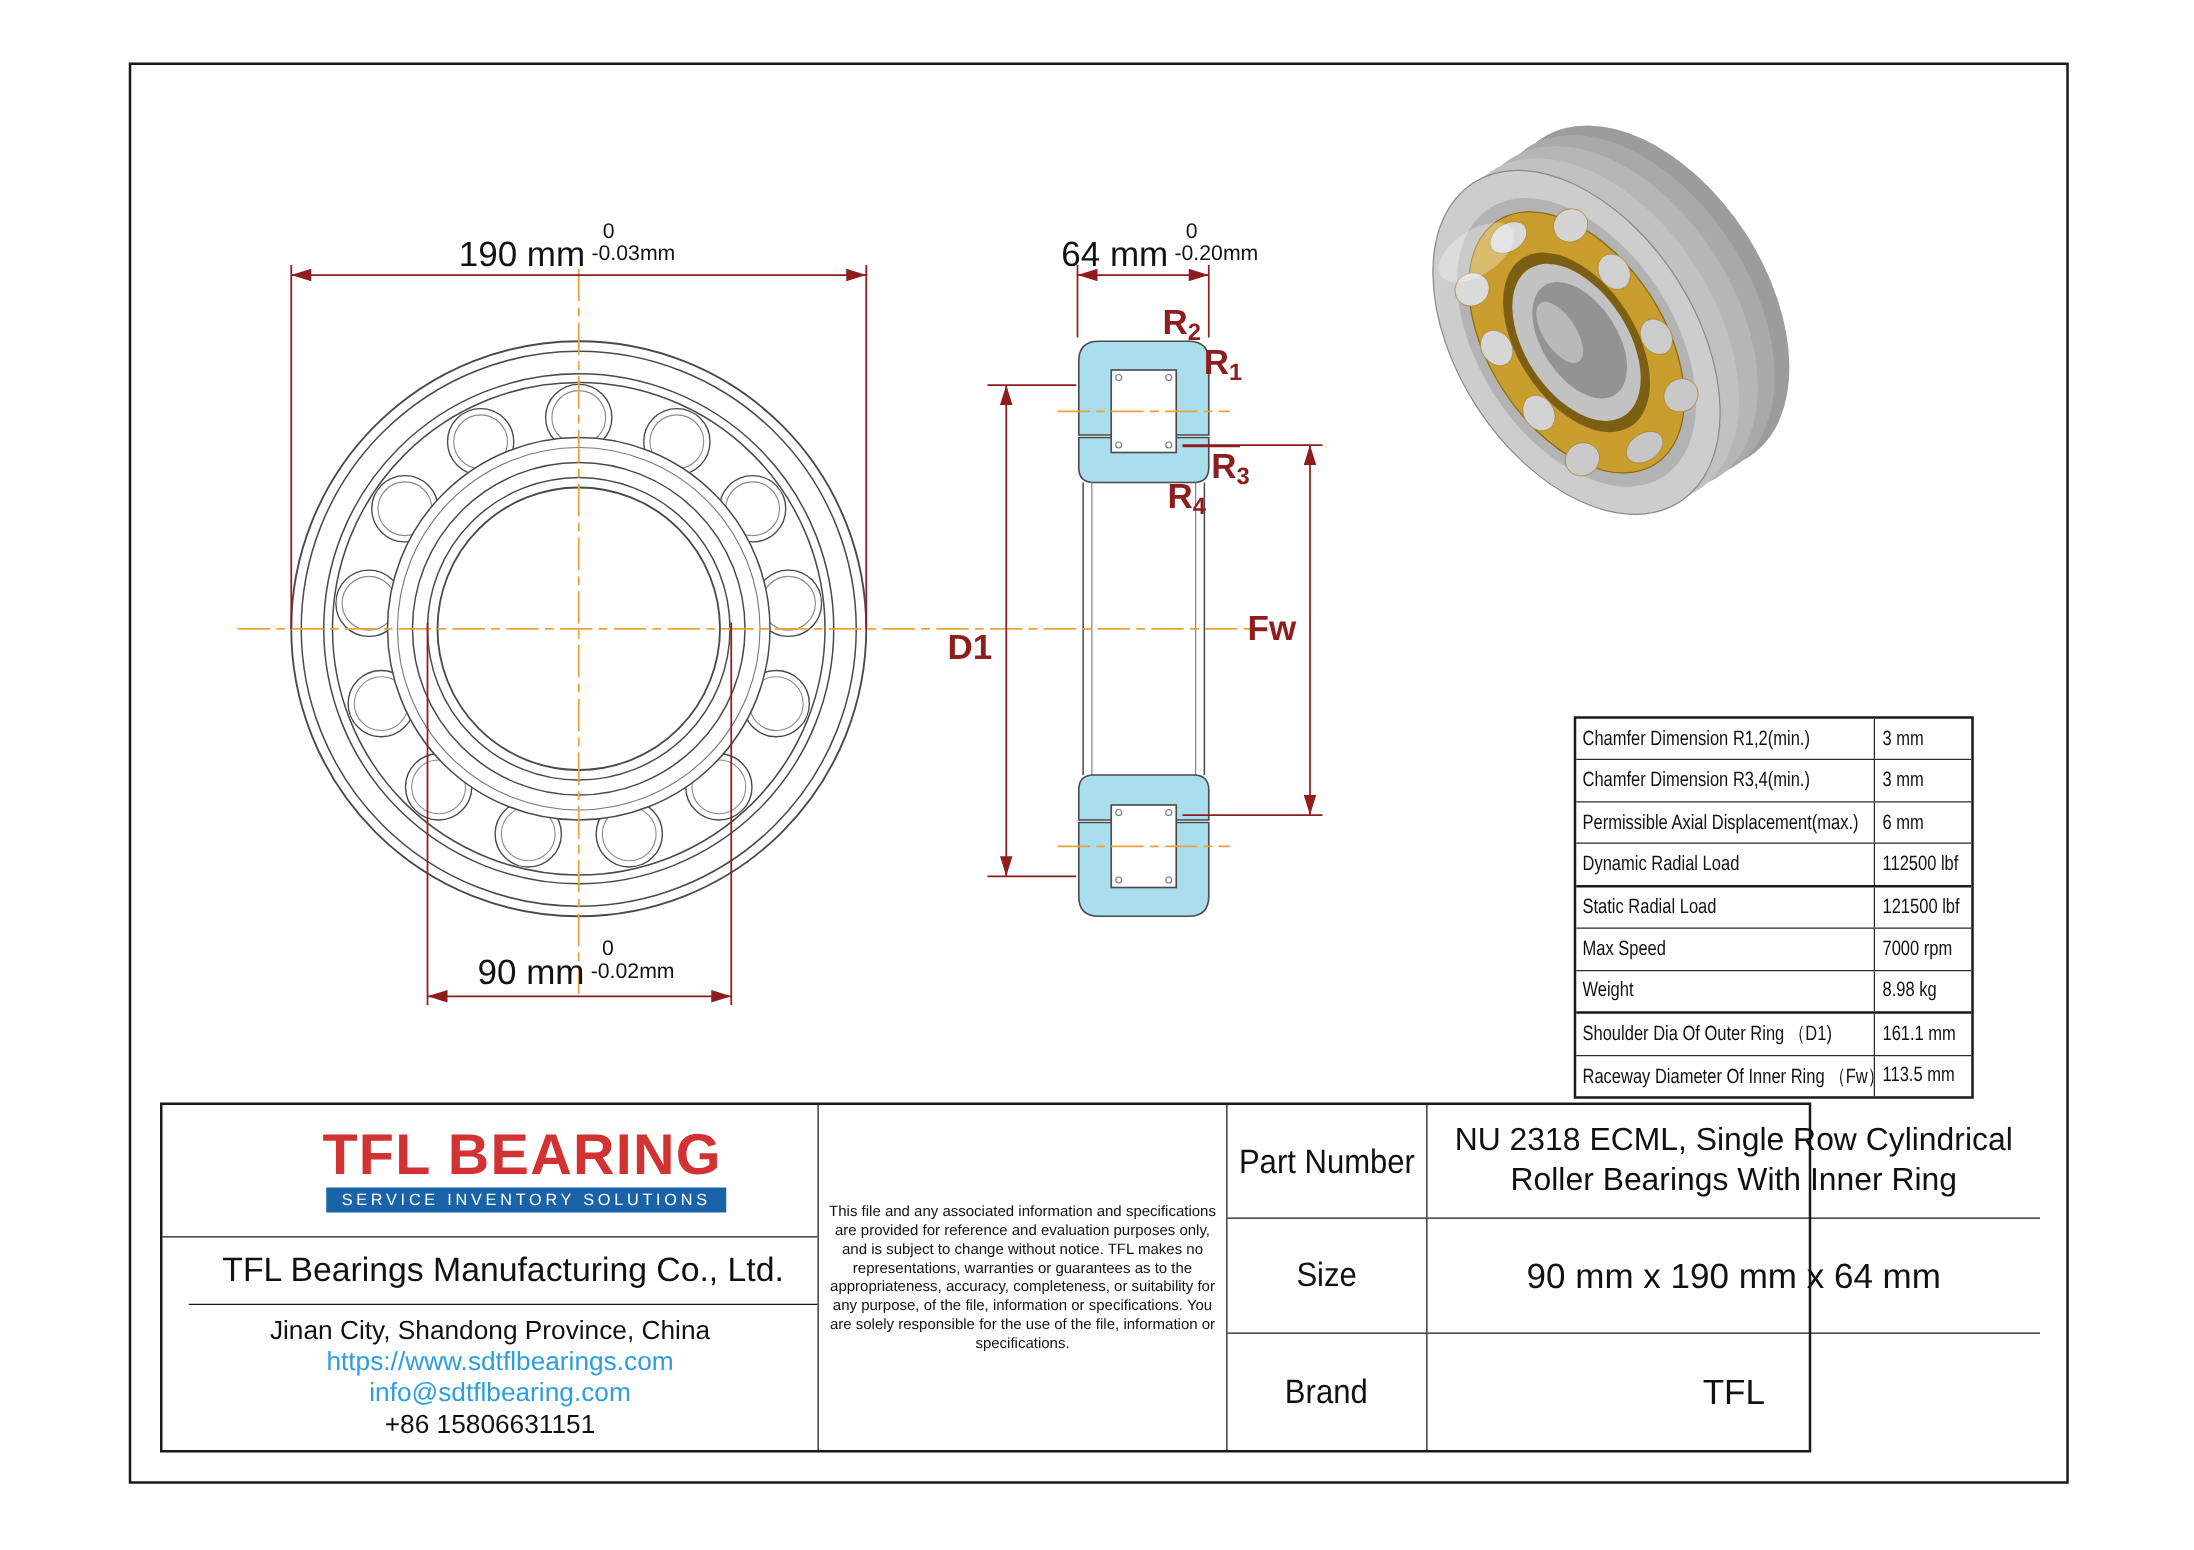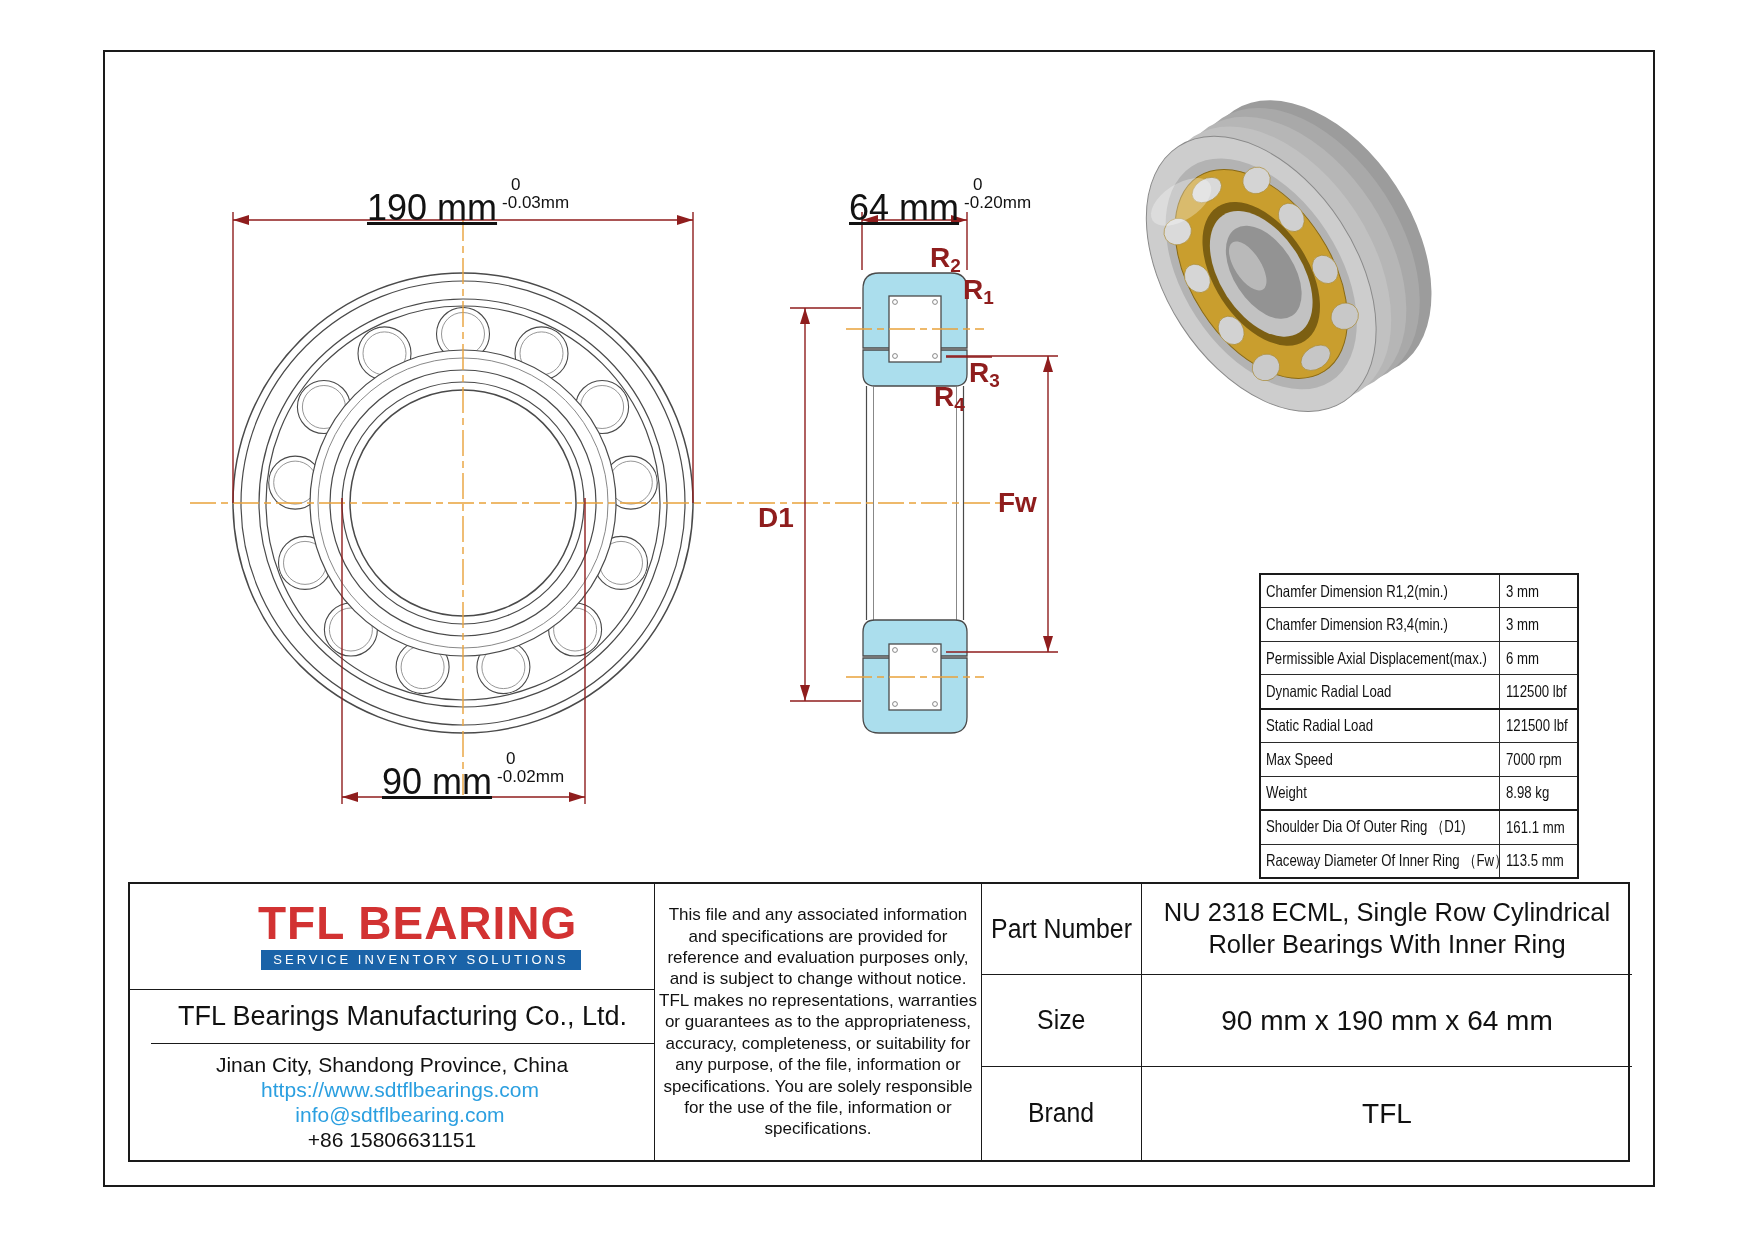--- a/index.html
+++ b/index.html
@@ -4,21 +4,21 @@
 <style>
   html,body{margin:0;padding:0;background:#fff;}
   .page{position:relative;width:1755px;height:1240px;background:#ffffff;
         font-family:"Liberation Sans",sans-serif;overflow:hidden;color:#111;}
   .frame{position:absolute;left:103px;top:50px;width:1548px;height:1133px;
          border:2px solid #1a1a1a;}
   svg.art{position:absolute;left:0;top:0;}
 
   
   .dim{position:absolute;display:flex;align-items:flex-start;color:#121212;}
-  .dim-main{font-size:36px;line-height:1;text-decoration:underline;}
+  .dim-main{font-size:28px;line-height:1;}
   .tol{display:flex;flex-direction:column;font-size:17px;line-height:1.08;
        margin:-14px 0 0 5px;}
   .tol i{font-style:normal;}
   .tol i:first-child{padding-left:9px;}
 
   .rlabel{position:absolute;color:#8f1d1d;font-size:28px;font-weight:bold;line-height:1;}
   .rlabel sub{font-size:19px;vertical-align:-5px;}
 
   
   .spec{position:absolute;left:1259px;top:573px;width:320px;height:306px;
@@ -26,39 +26,39 @@
   .spec-row{flex:1;display:flex;border-bottom:1px solid #2a2a2a;}
   .spec-row:last-child{border-bottom:none;}
   .spec-row.thick{border-bottom:2px solid #1a1a1a;}
   .spec-l{width:239px;border-right:1.5px solid #2a2a2a;display:flex;align-items:center;
           padding-left:5px;box-sizing:border-box;overflow:hidden;}
   .spec-v{flex:1;display:flex;align-items:center;padding-left:6px;overflow:hidden;}
   .spec-l span,.spec-v span{font-size:16.5px;transform:scaleX(.8);transform-origin:left center;
           white-space:nowrap;color:#111;}
 
   
-  .tb{position:absolute;left:128px;top:882px;width:1502px;height:280px;
+  .tb{position:absolute;left:128px;top:882px;width:1321px;height:280px;
       border:2px solid #1a1a1a;background:#fff;box-sizing:border-box;}
   .tb-colA{position:absolute;left:0;top:0;width:525px;height:100%;
            border-right:1.5px solid #1a1a1a;box-sizing:border-box;}
   .tb-logo{position:relative;height:106px;border-bottom:1.5px solid #1a1a1a;box-sizing:border-box;}
   .logo-title{position:absolute;left:128px;top:12px;font-size:46px;font-weight:bold;
               letter-spacing:1px;color:#d23232;white-space:nowrap;}
   .logo-sub{position:absolute;left:131px;top:66px;width:320px;height:20px;background:#1a63a8;
             color:#fff;font-size:13px;font-weight:normal;letter-spacing:3px;text-align:center;
             line-height:20px;white-space:nowrap;}
   .tb-name{height:54px;border-bottom:1.5px solid #1a1a1a;display:flex;align-items:center;
            justify-content:center;font-size:27px;color:#111;box-sizing:border-box;margin-left:21px;}
   .tb-addr{height:116px;display:flex;flex-direction:column;align-items:center;
            justify-content:center;font-size:21px;line-height:25px;}
   .tb-addr .lk{color:#2b9fe0;margin-left:16px;}
   .tb-colB{position:absolute;left:525px;top:0;width:327px;height:100%;
            border-right:1.5px solid #1a1a1a;box-sizing:border-box;
            display:flex;align-items:center;justify-content:center;}
-  .disclaimer{width:318px;font-size:17px;line-height:1.26;text-align:center;color:#111;}
+  .disclaimer{width:318px;font-size:12px;line-height:1.26;text-align:center;color:#111;}
   .tb-part{position:absolute;left:852px;top:0;width:650px;height:100%;
            display:flex;flex-direction:column;}
   .pt-row{display:flex;border-bottom:1.5px solid #1a1a1a;box-sizing:border-box;}
   .pt-row:last-child{border-bottom:none;}
   .pt-l{width:160px;border-right:1.5px solid #1a1a1a;display:flex;align-items:center;
         justify-content:center;box-sizing:border-box;}
   .pt-l span{font-size:27px;transform:scaleX(.92);white-space:nowrap;color:#111;}
   .pt-v{flex:1;display:flex;align-items:center;justify-content:center;}
   .pt-v .big{font-size:28px;color:#111;}
   .pt-v .wrap2{width:486px;font-size:25.5px;line-height:1.25;text-align:center;color:#111;}

